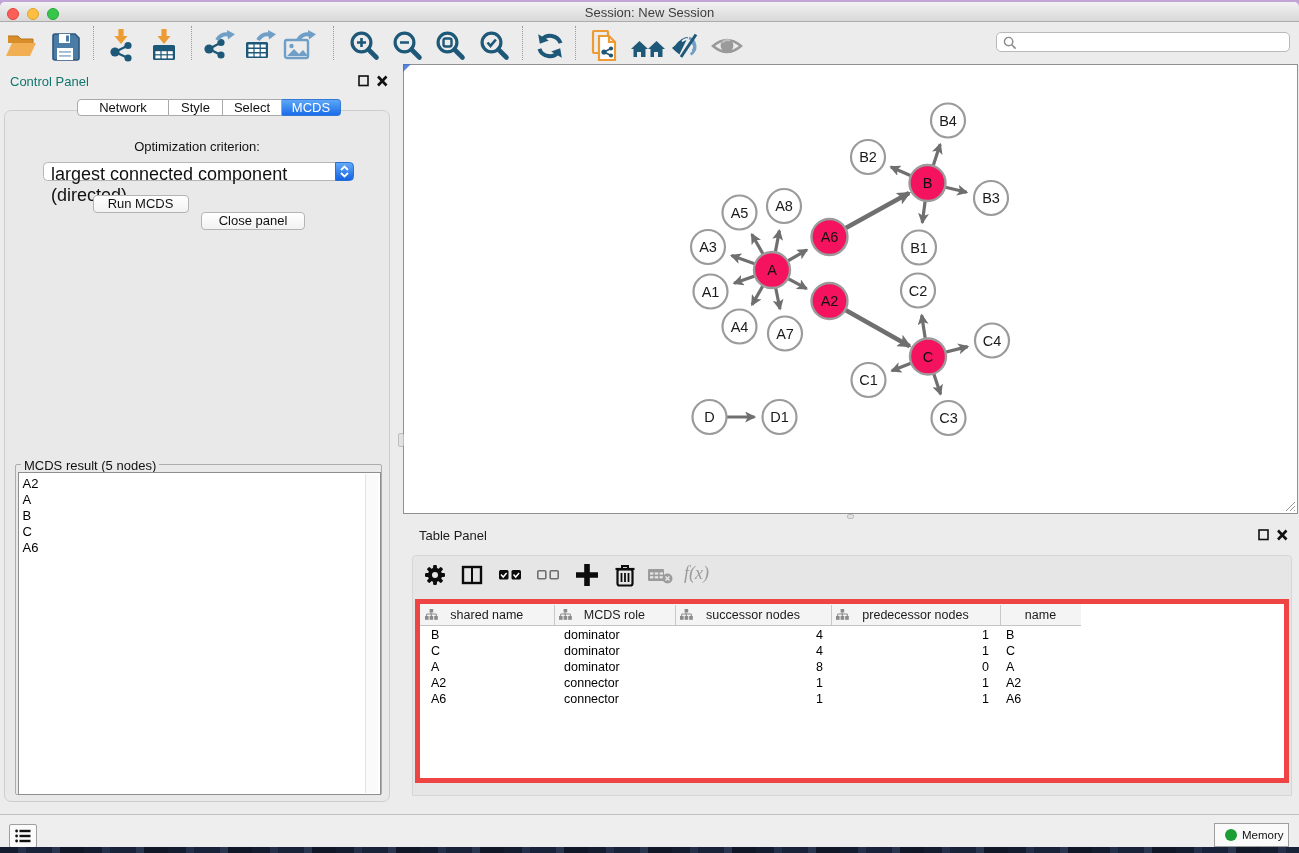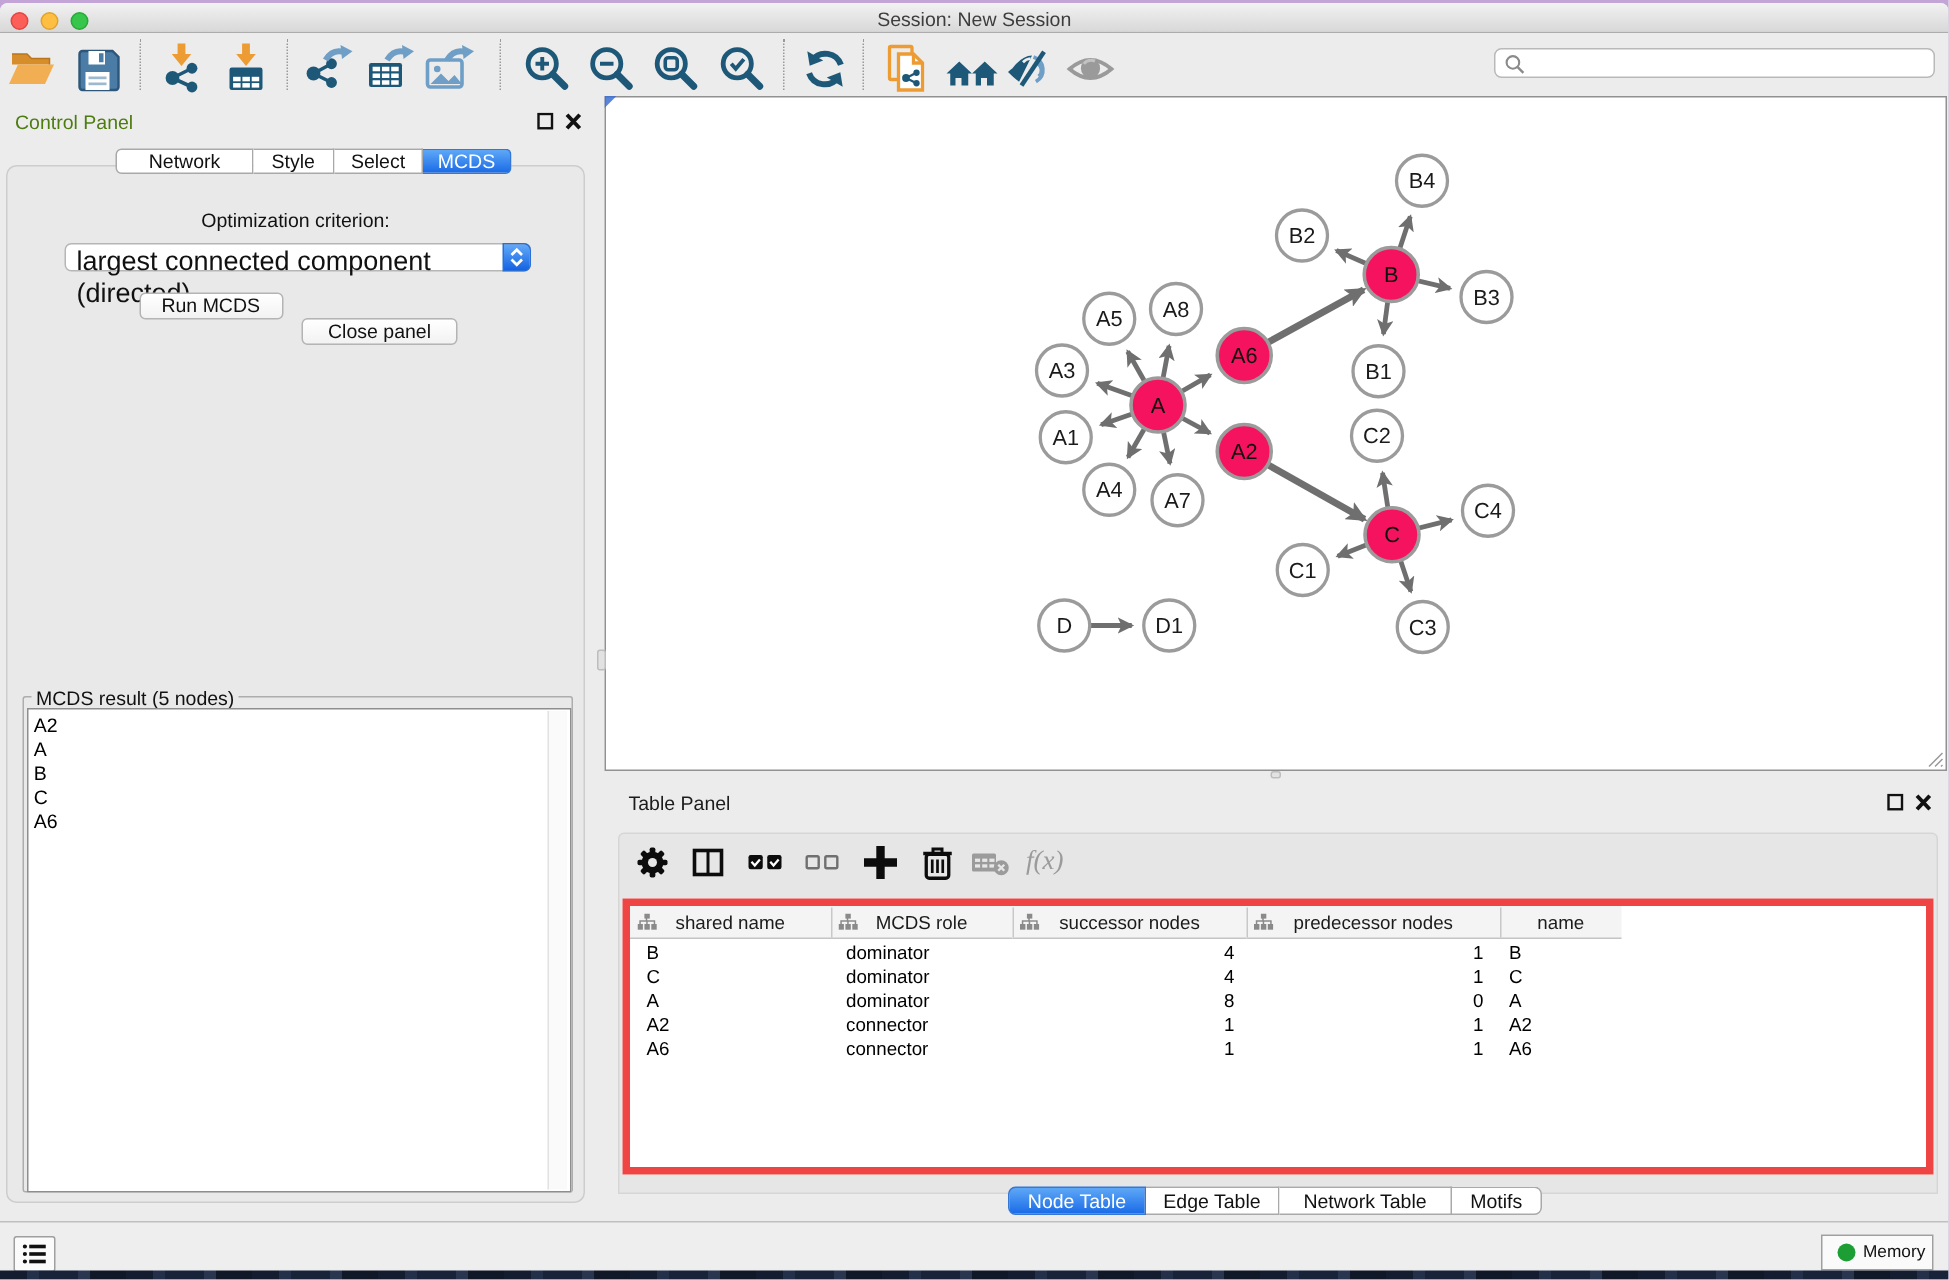--- a/index.html
+++ b/index.html
@@ -9,21 +9,21 @@
 #titlebar .t{position:absolute;left:0;right:0;top:3px;text-align:center;font-size:13px;color:#3d3d3d}
 .tl{position:absolute;top:5.5px;width:12px;height:12px;border-radius:50%}
 #toolbar{position:absolute;left:0;top:20px;width:1299px;height:42px;background:#ececec}
 .sep{position:absolute;top:4px;height:34px;width:0;border-left:1px dotted #9a9a9a}
 .ticon{position:absolute;top:0;height:42px}
 #searchbox{position:absolute;left:996px;top:10px;width:294px;height:20px;background:#fff;border:1px solid #b9b9b9;border-radius:5px}
 #main{position:absolute;left:0;top:61px;width:1299px;height:751px;background:#ececec}
 #statusbar{position:absolute;left:0;top:812px;width:1299px;height:32px;background:#eeeeee;border-top:1px solid #c0c0c0}
 #deskstrip{position:absolute;left:0;top:847px;width:1299px;height:6px;background:repeating-linear-gradient(90deg,#141d30 0 18px,#24304a 18px 26px,#18233a 26px 52px,#2a3550 52px 60px,#101827 60px 84px)}
 
-#cp-title{left:10px;top:11px;font-size:13px;color:#4d7c0f}
+#cp-title{left:10px;top:11px;font-size:13px;color:#0f766e}
 .tabs{position:absolute;display:flex;z-index:3}
 .tab{height:17px;font-size:13px;color:#111;background:#fff;border:1px solid #a9a9a9;border-left:none;display:flex;align-items:center;justify-content:center}
 .tab.first{border-left:1px solid #a9a9a9;border-radius:4px 0 0 4px}
 .tab.last{border-radius:0 4px 4px 0}
 .tab.sel{background:linear-gradient(#5ea7f7,#1a6ce8);color:#fff;border-color:#3577d4}
 #cp-panel{position:absolute;left:4px;top:47px;width:386px;height:692px;background:#e9e9e9;border:1px solid #cdcdcd;border-radius:7px}
 .btn{position:absolute;background:linear-gradient(#ffffff,#f2f2f2);border:1px solid #b4b4b4;border-radius:4px;font-size:13px;color:#111;display:flex;align-items:center;justify-content:center}
 #combo{position:absolute;left:43px;top:98.5px;width:311px;height:19px;background:#fff;border:1px solid #b6b6b6;border-radius:4.5px;font-size:18px;color:#111}
 #combo .cb-txt{position:absolute;left:7px;top:1.5px}
 #combo .spin{position:absolute;right:-1px;top:-1px;width:19px;height:19px;border-radius:0 4.5px 4.5px 0;background:linear-gradient(#62aaf8,#1563e3);border:1px solid #2a6fd4}
@@ -453,26 +453,20 @@
 <div class="td" style="left:303px;top:72px;width:100px;text-align:right">1</div>
 <div class="td" style="left:469px;top:72px;width:100px;text-align:right">1</div>
 <div class="td" style="left:586px;top:72px">A2</div>
 <div class="td" style="left:11px;top:88px">A6</div>
 <div class="td" style="left:144px;top:88px">connector</div>
 <div class="td" style="left:303px;top:88px;width:100px;text-align:right">1</div>
 <div class="td" style="left:469px;top:88px;width:100px;text-align:right">1</div>
 <div class="td" style="left:586px;top:88px">A6</div>
 </div>
 </div>
-<div class="btabs">
-        <div class="btab sel first" style="width:92px">Node Table</div>
-        <div class="btab" style="width:89px">Edge Table</div>
-        <div class="btab" style="width:115px">Network Table</div>
-        <div class="btab last" style="width:60px">Motifs</div>
-      </div>
 </div>
 <div id="statusbar">
       <div style="position:absolute;left:9px;top:9px;width:28px;height:24px;background:#fbfbfb;border:1px solid #9f9f9f;border-radius:2px">
         <svg width="16" height="14" viewBox="0 0 16 14" style="position:absolute;left:5px;top:4px">
           <g fill="#111">
             <circle cx="1.6" cy="2" r="1.4"></circle>
             <rect x="4.5" y="0.8" width="11" height="2.4"></rect>
             <circle cx="1.6" cy="7" r="1.4"></circle>
             <rect x="4.5" y="5.8" width="11" height="2.4"></rect>
             <circle cx="1.6" cy="12" r="1.4"></circle>

